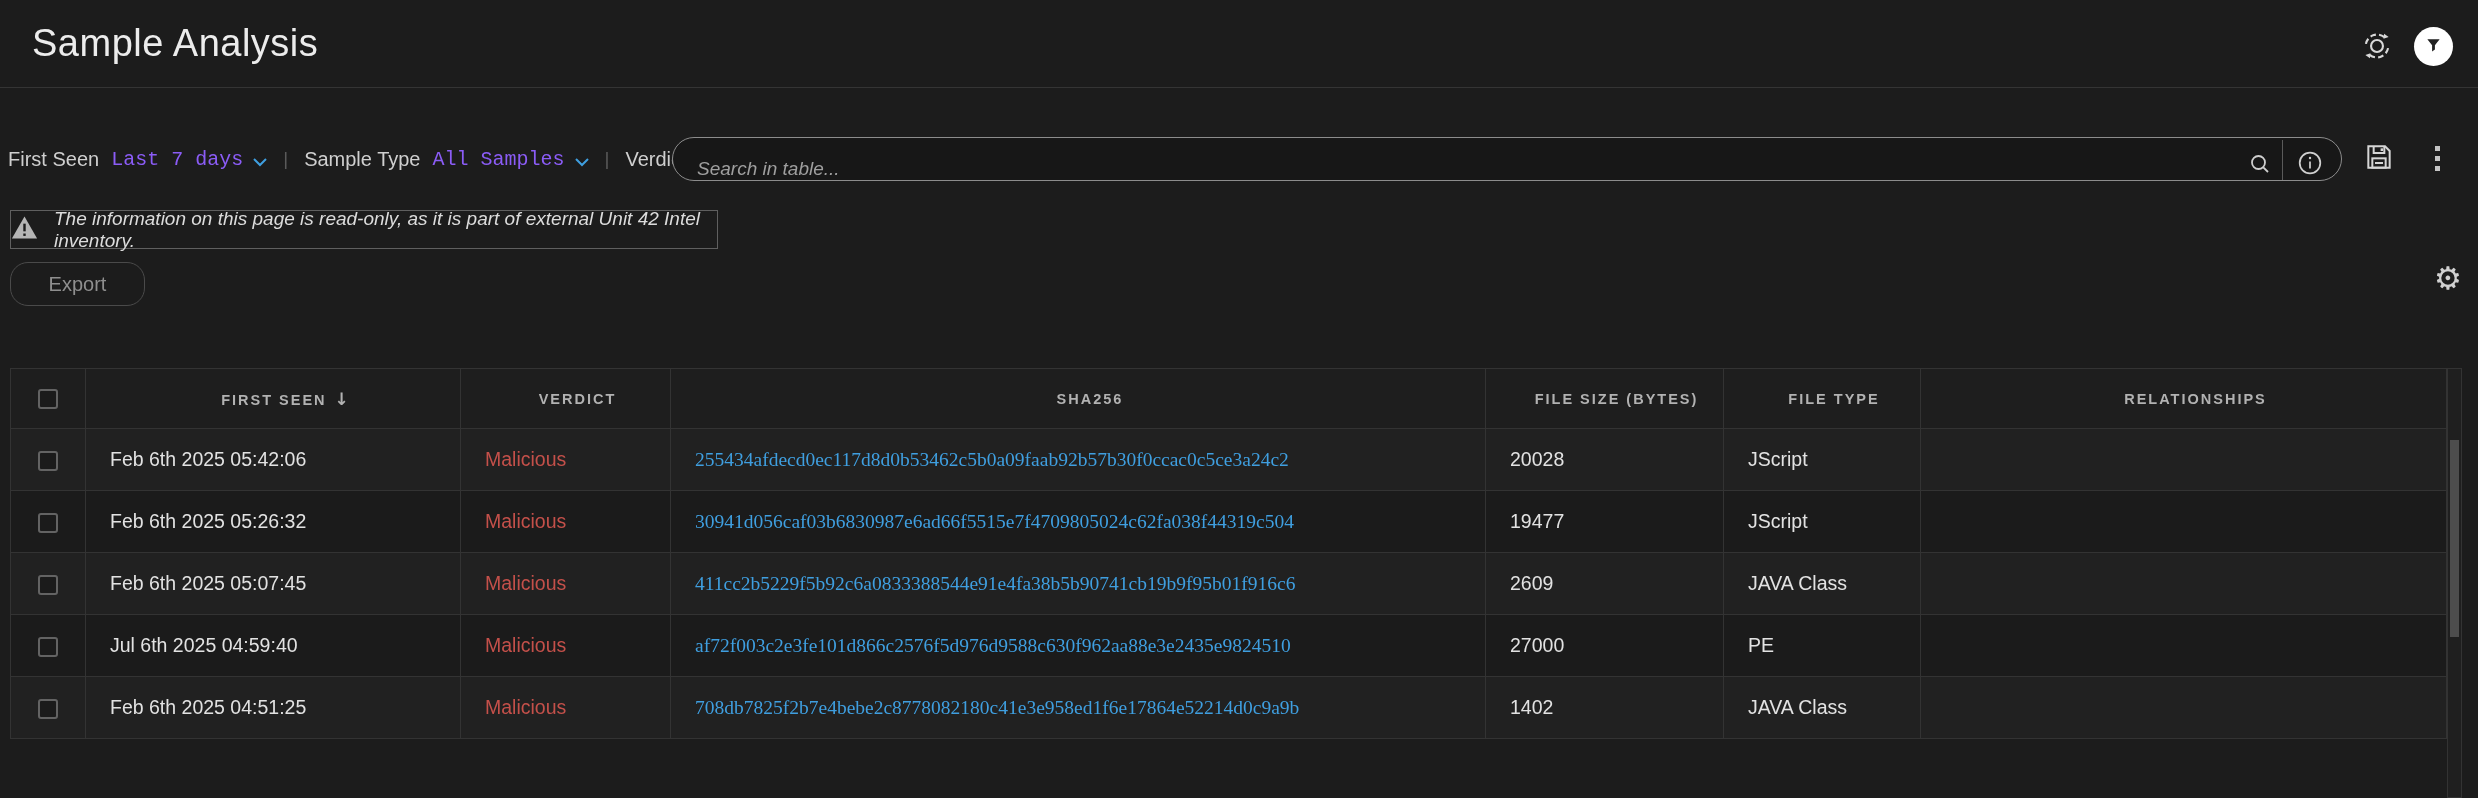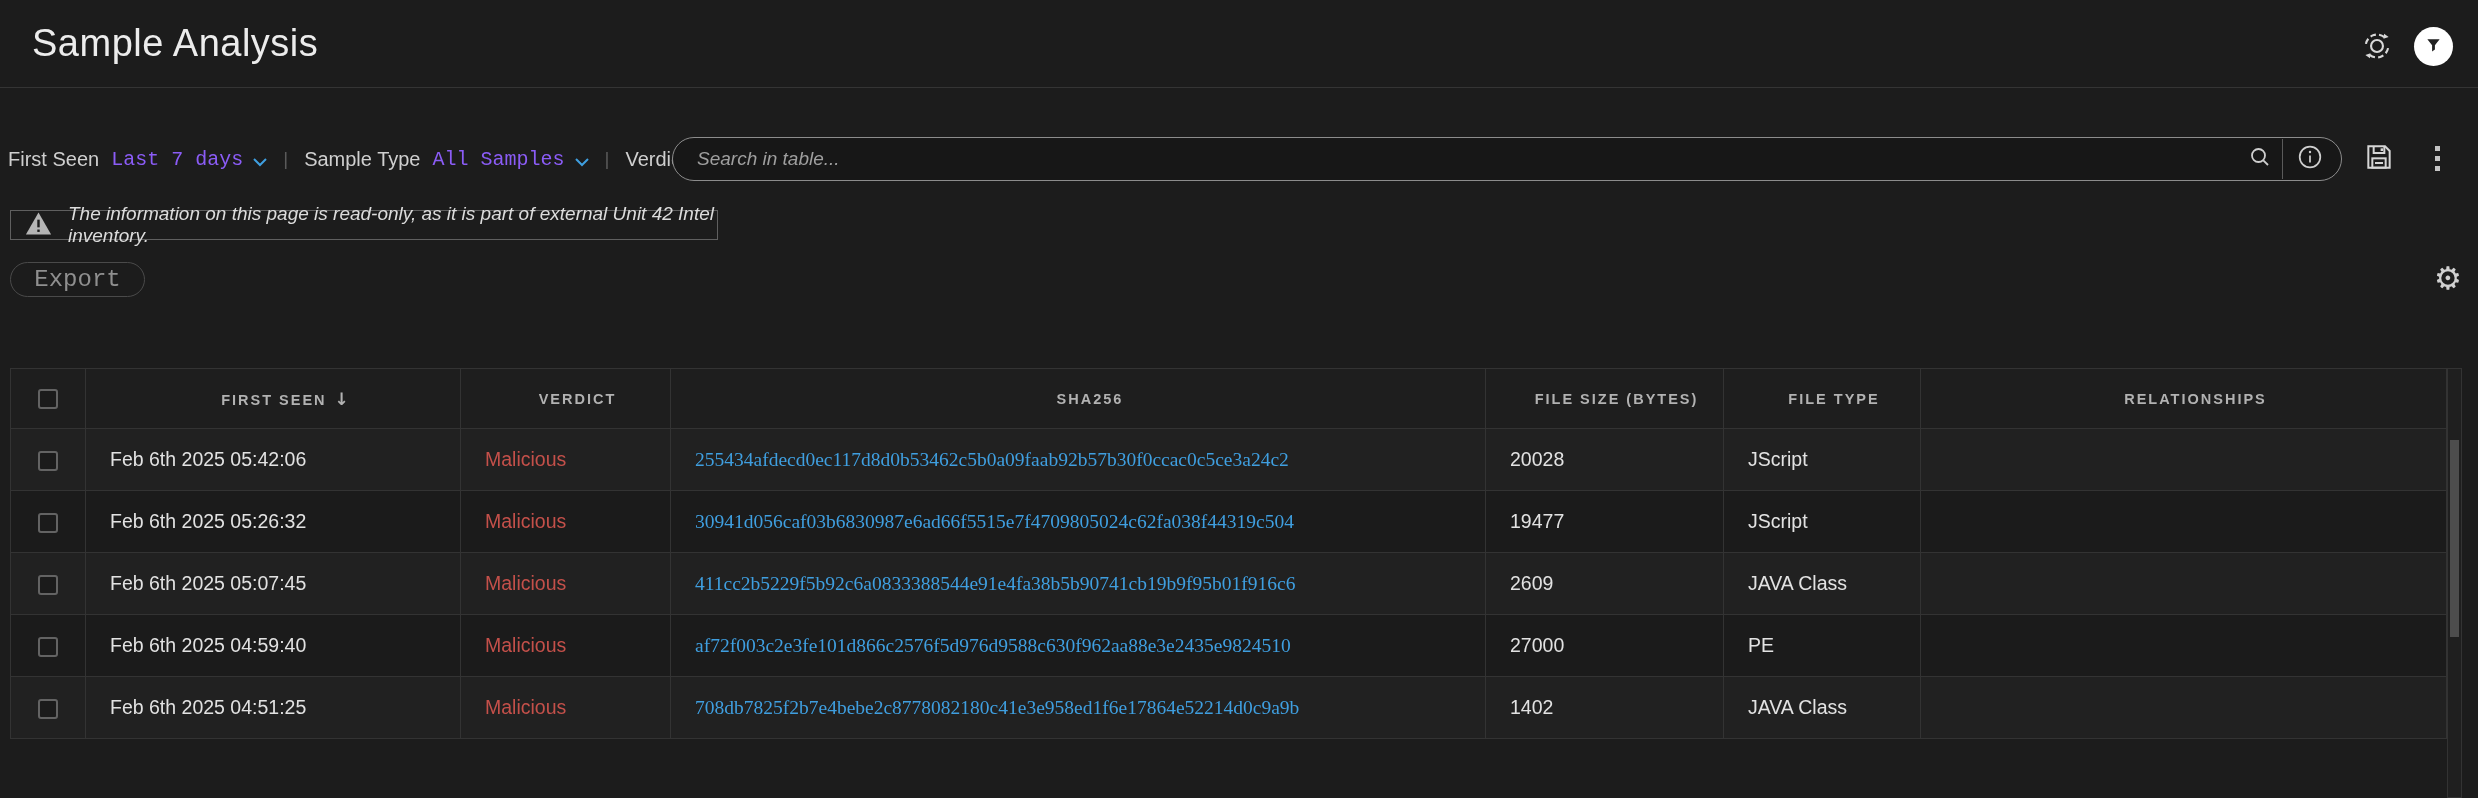--- a/index.html
+++ b/index.html
@@ -15,36 +15,36 @@
 
   
   .filterbar { position:absolute; left:8px; top:146px; display:flex; align-items:center; font-size:20px; }
   .filter { display:flex; align-items:center; cursor:pointer; }
   .flabel { color:#cfcfcf; margin-right:12px; }
   .fvalue { color:#8b5cf6; margin-right:10px;font-family:Liberation Mono, monospace; }
   .fchevron { margin-top:3px; }
   .fdiv { color:#5a5a5a; margin:0 16px; font-size:19px; }
 
   
-  .search-box { position:absolute; left:672px; top:137px; width:1670px; height:44px; border:1px solid #8c8c8c; border-radius:22px; background:#171717; display:flex; align-items:center; }
+  .search-box { position:absolute; left:672px; top:137px; width:1670px; height:44px; border:1px solid #8c8c8c; border-radius:22px; background:#171717; display:flex; align-items:flex-end; }
   .search-input { flex:1; background:transparent; border:none; outline:none; color:#dddddd; font-size:19px; font-style:italic; padding:0 20px 0 24px; font-family:"Liberation Sans", sans-serif; }
   .search-input::placeholder { color:#9f9f9f; }
   .sdiv { width:1px; height:40px; background:#5a5a5a; margin:0 10px; }
   .search-ico { margin-left:4px; cursor:pointer; }
   .info-ico { margin:0 18px 0 4px; cursor:pointer; }
   .save-btn { position:absolute; left:2362px; top:141px; width:34px; height:34px; }
   .kebab-btn { position:absolute; left:2424px; top:139px; width:26px; height:38px; display:flex; flex-direction:column; align-items:center; justify-content:center; gap:5px; cursor:pointer; }
   .kebab-dot { width:5px; height:5px; background:#c4c4c4; }
 
   
-  .banner { position:absolute; left:10px; top:210px; width:708px; height:30px; border:1px solid #5f5f5f; display:flex; align-items:center; padding-left:14px; background:#1c1c1c; }
+  .banner { position:absolute; left:10px; top:210px; width:708px; height:39px; border:1px solid #5f5f5f; display:flex; align-items:center; background:#1c1c1c; }
   .banner-text { font-style:italic; font-size:19px; color:#dcdcdc; margin-left:16px; }
 
   
-  .export-btn { position:absolute; left:10px; top:262px; width:135px; height:35px; border:1px solid #4a4a4a; border-radius:18px; background:transparent; color:#8f8f8f; font-size:24px; cursor:pointer; font-family:Liberation Mono, monospace; }
+  .export-btn { position:absolute; left:10px; top:262px; width:135px; height:44px; border:1px solid #4a4a4a; border-radius:18px; background:transparent; color:#8f8f8f; font-size:20px; cursor:pointer; font-family:Liberation Sans, sans-serif; }
   .gear-btn { position:absolute; left:2428px; top:258px; width:40px; height:40px; font-size:31px; color:#d0d0d0; font-family:"DejaVu Sans", sans-serif; cursor:pointer; }
 
   
   table.samples { position:absolute; left:10px; top:368px; width:2437px; border-collapse:collapse; table-layout:fixed; }
   .samples th, .samples td { border:1px solid #333333; overflow:hidden; white-space:nowrap; text-overflow:ellipsis; }
   .samples th { height:60px; background:#1e1e1e; text-align:center; padding-left:24px; font-size:14.5px; font-weight:700; letter-spacing:2px; text-transform:uppercase; color:#b2b2b2; }
   .samples td { height:62px; padding-left:24px; font-size:19.5px; color:#e2e2e2;margin-top:40px; }
   .samples tbody tr:nth-child(odd)  td { background:#212121; }
   .samples tbody tr:nth-child(even) td { background:#1b1b1b; }
   .col-check { width:75px; }
@@ -216,21 +216,21 @@
         <td class="cell-check"><span class="checkbox"></span></td>
         <td>Feb 6th 2025 05:07:45</td>
         <td><span class="verdict-text">Malicious</span></td>
         <td><a class="sha-link">411cc2b5229f5b92c6a0833388544e91e4fa38b5b90741cb19b9f95b01f916c6</a></td>
         <td>2609</td>
         <td>JAVA Class</td>
         <td></td>
       </tr>
       <tr>
         <td class="cell-check"><span class="checkbox"></span></td>
-        <td>Feb 6th 2025 04:59:40</td>
+        <td>Jul 6th 2025 04:59:40</td>
         <td><span class="verdict-text">Malicious</span></td>
         <td><a class="sha-link">af72f003c2e3fe101d866c2576f5d976d9588c630f962aa88e3e2435e9824510</a></td>
         <td>27000</td>
         <td>PE</td>
         <td></td>
       </tr>
       <tr>
         <td class="cell-check"><span class="checkbox"></span></td>
         <td>Feb 6th 2025 04:51:25</td>
         <td><span class="verdict-text">Malicious</span></td>

